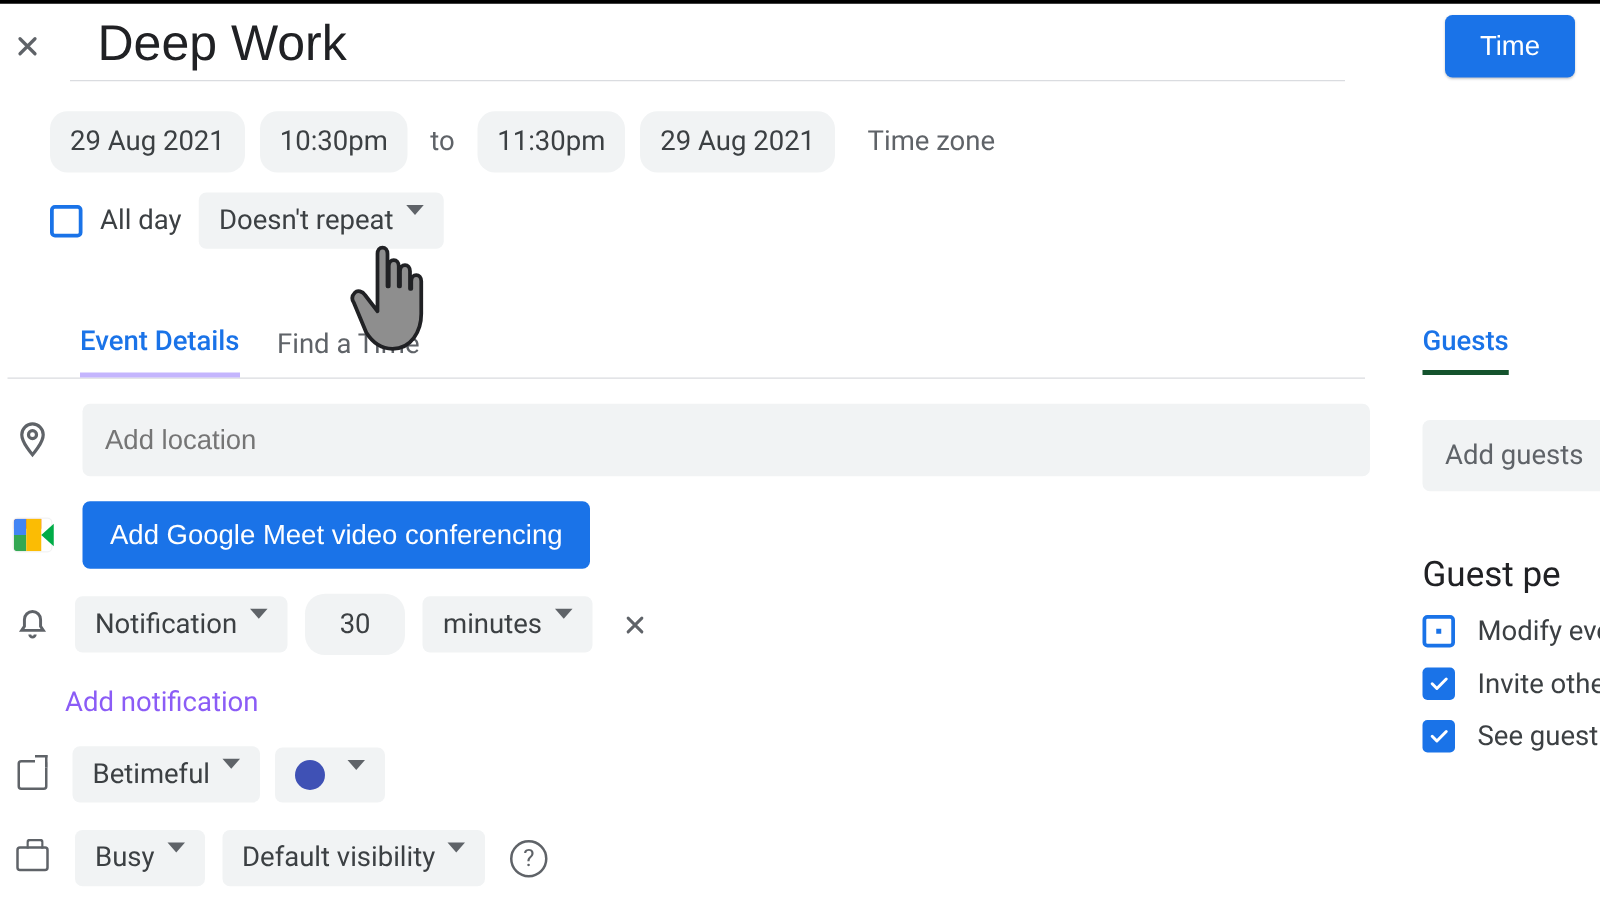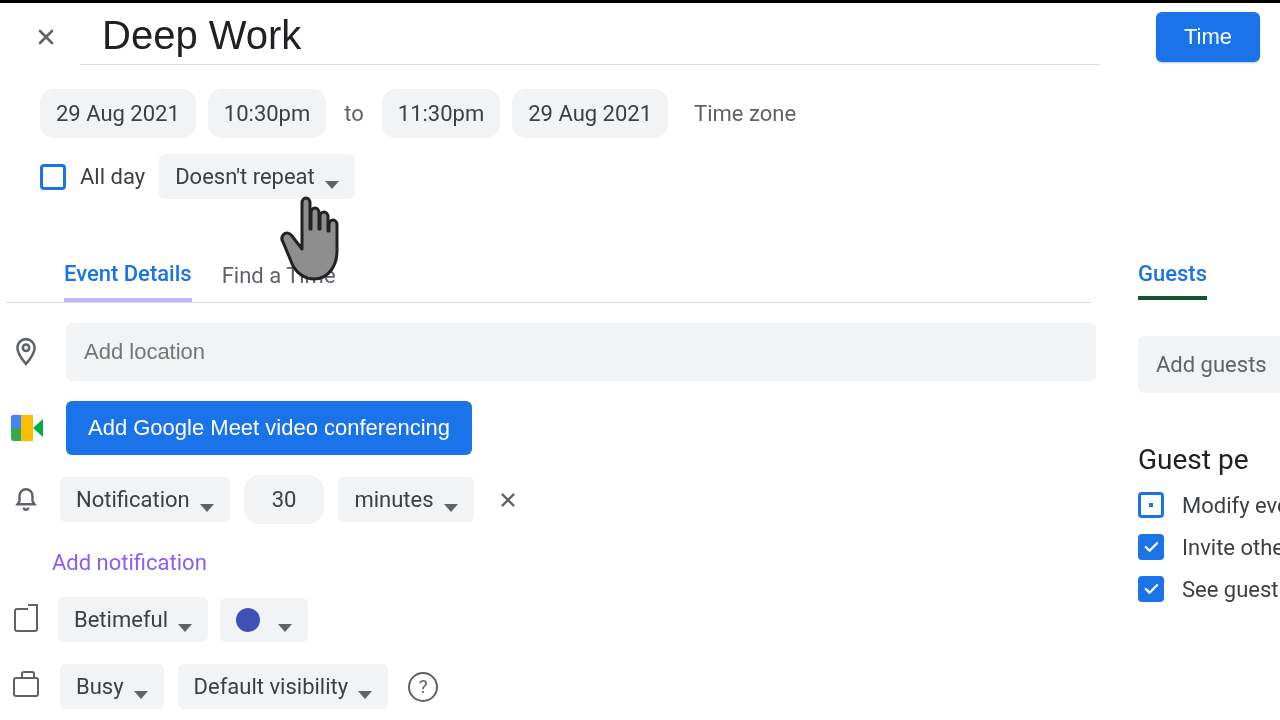--- a/index.html
+++ b/index.html
@@ -1,35 +1,35 @@
 <!DOCTYPE html>
 <html><head>
   <meta charset="utf-8">
   <style>
     * { box-sizing: border-box; margin: 0; padding: 0; }
     html, body { width: 1280px; height: 720px; overflow: hidden; font-family: 'Google Sans', Roboto, Arial, sans-serif; color: #3c4043; background: #fff; }
     .canvas { position: relative; width: 1280px; height: 720px; border-top: 3px solid #000; }
 
-    .header { display: flex; align-items: center; padding: 6px 20px 0 26px; justify-content: center; }
+    .header { display: flex; align-items: center; padding: 6px 20px 0 2px; justify-content: center; }
     .close-icon { width: 40px; height: 40px; display: inline-flex; align-items: center; justify-content: center; color: #5f6368; cursor: pointer; }
     .title-input { flex: 1; border: none; font-size: 40px; color: #202124; padding: 4px 8px; outline: none; background: transparent; max-width: 1010px; margin-left: 14px; }
     .title-wrap { flex: 1; max-width: 1020px; margin-left: 14px; }
     .title-underline { height: 1px; background: #dadce0; margin-top: 2px; }
     .save-btn { margin-left: auto; background: #1a73e8; color: #fff; border: none; border-radius: 6px; padding: 12px 28px; font-size: 22px; font-weight: 500; cursor: pointer; box-shadow: 0 1px 2px rgba(60,64,67,.3); }
 
     .row { display: flex; align-items: center; }
     .date-row { padding: 24px 0 0 40px; gap: 12px; font-size: 22px; color: #3c4043; }
     .chip { background: #f1f3f4; border-radius: 14px; padding: 12px 16px; cursor: pointer; color: #3c4043; }
     .plain-text { padding: 12px 6px; color: #5f6368; }
     .tz { color: #5f6368; font-size: 22px; margin-left: 14px; cursor: pointer; }
 
     .repeat-row { padding: 16px 0 0 40px; gap: 14px; align-items: center; }
     .gcheckbox { width: 26px; height: 26px; border: 3px solid #1a73e8; border-radius: 4px; display: inline-block; cursor: pointer; }
     .allday-label { font-size: 22px; color: #3c4043; }
-    .dd-chip { background: #f1f3f4; border-radius: 6px; padding: 10px 16px; cursor: pointer; display: inline-flex; align-items: flex-end; gap: 10px; font-size: 22px; color: #3c4043; }
+    .dd-chip { background: #f1f3f4; border-radius: 6px; padding: 10px 16px; cursor: pointer; display: inline-flex; align-items: flex-start; gap: 10px; font-size: 22px; color: #3c4043; }
     .caret { width: 0; height: 0; border-left: 7px solid transparent; border-right: 7px solid transparent; border-top: 8px solid #5f6368; display: inline-block; }
 
     .tabs-row { padding: 62px 0 0 64px; gap: 30px; position: relative; }
     .tab { font-size: 22px; color: #5f6368; padding-bottom: 12px; cursor: pointer; }
     .tab.active { color: #1a73e8; border-bottom: 4px solid #c4b5fd; font-weight: 500; }
     .tabs-sep { height: 1px; background: #dadce0; margin: 0 0 0 6px; width: 1086px; }
 
     .left-col { width: 1100px; }
 
     .section-row { display: flex; align-items: center; padding: 20px 0 0 6px; gap: 20px; }

